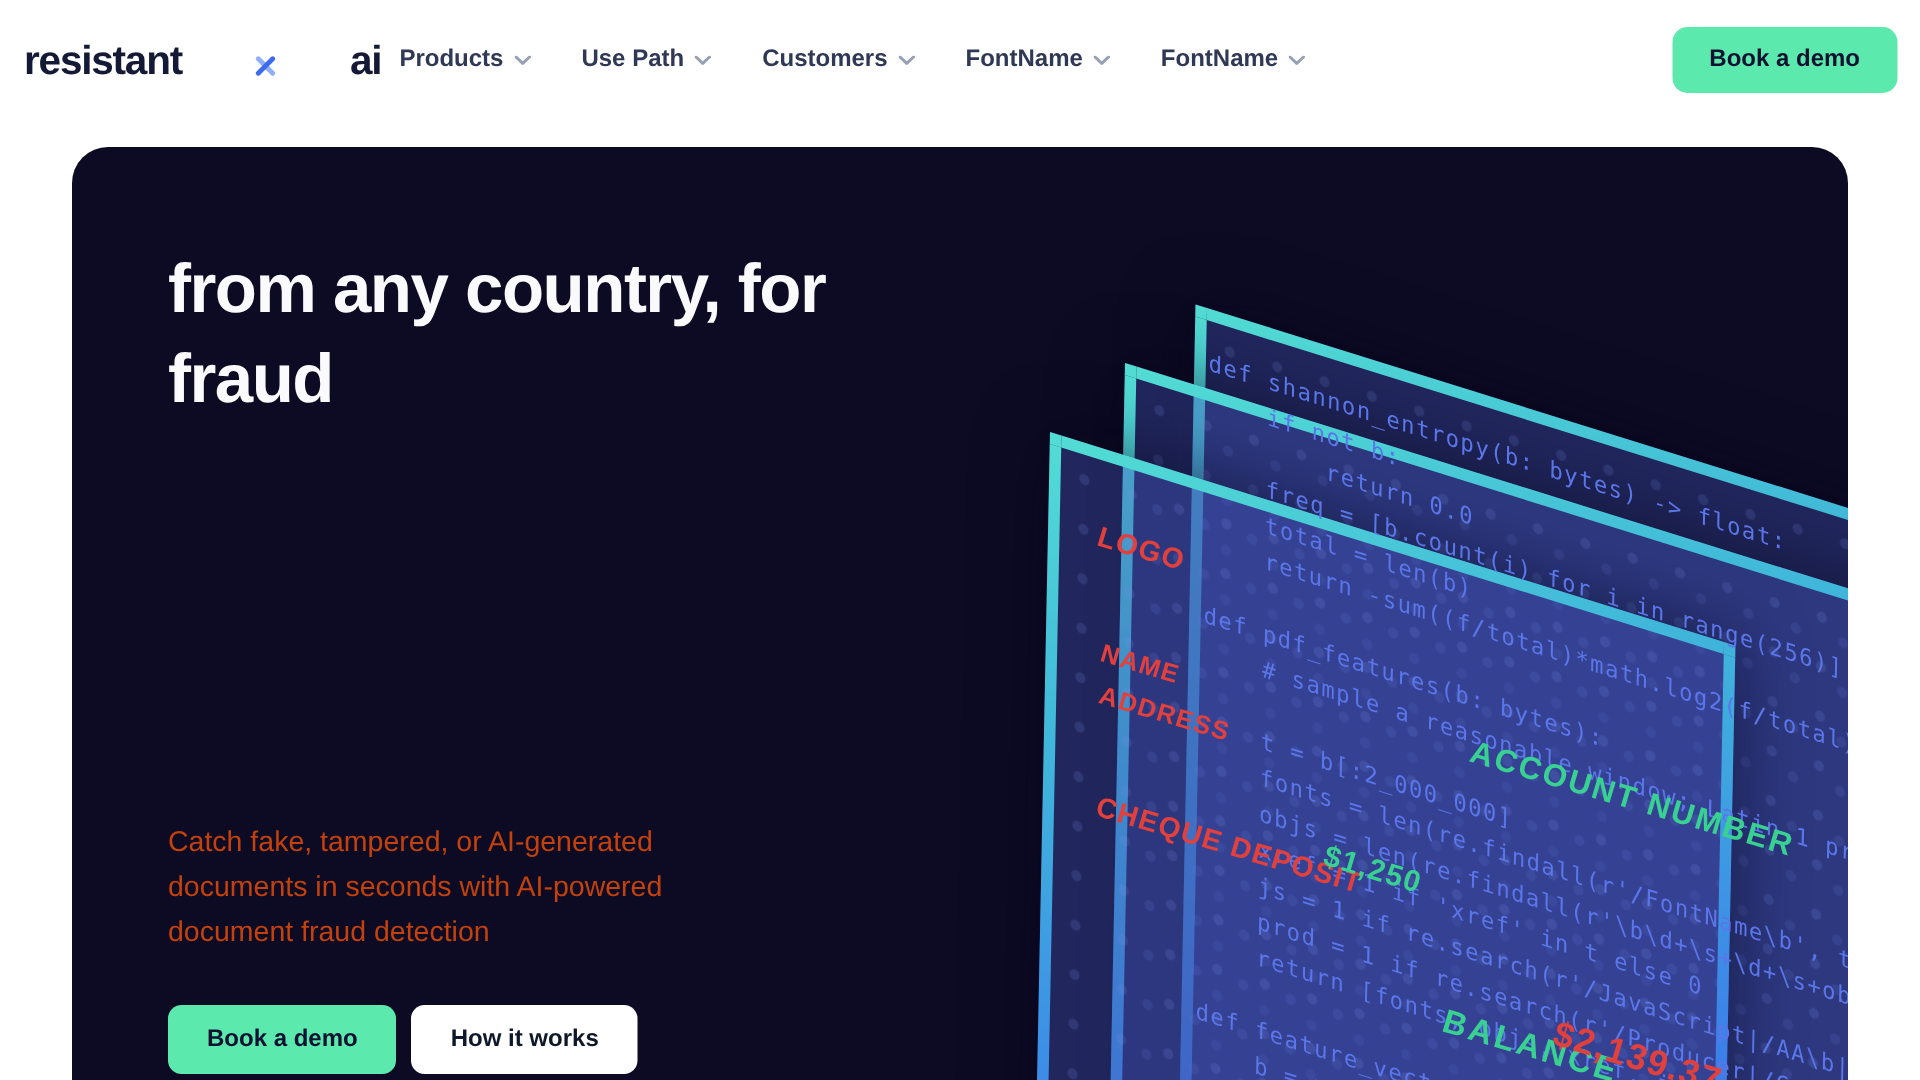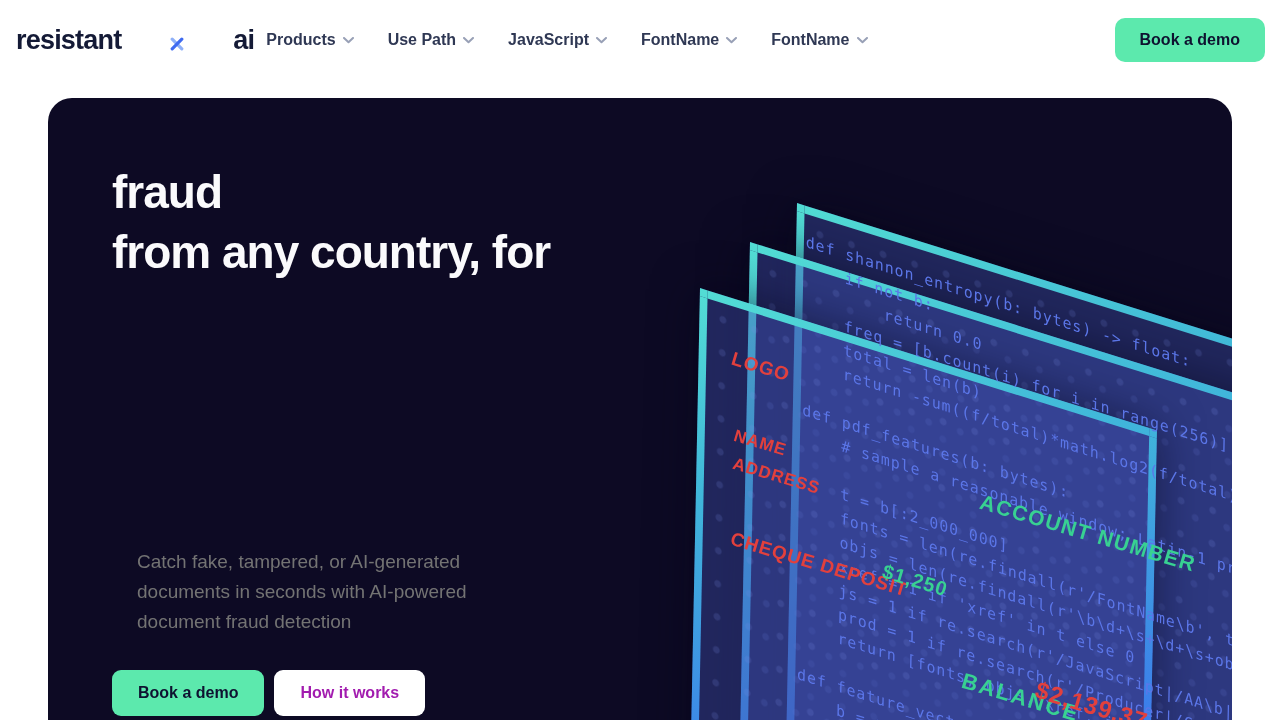--- a/index.html
+++ b/index.html
@@ -23,27 +23,27 @@
   
   .hero { position:relative; width:1184px; height:660px; margin:0 auto 0 48px;
           background:#0d0a24; border-radius:24px; overflow:hidden; }
 
   .hero-heading { position:absolute; left:64px; top:64px; z-index:6;
                   font-size:46px; line-height:60px; font-weight:bold;
                   letter-spacing:-1px; color:#fafafc; white-space:nowrap; }
   .accent { color:#7d98e9; }
 
   .hero-desc { position:absolute; left:64px; top:449px; width:392px; z-index:6;
-               font-size:19px; line-height:30px; color:#737373;margin-left:25px; }
+               font-size:19px; line-height:30px; color:#c2410c; }
 
   .hero-ctas { position:absolute; left:64px; top:572px; display:flex; gap:10px; z-index:6; }
   .btn { font-size:16px; font-weight:bold; border:none; border-radius:9px;
          padding:14px 26px; cursor:pointer; }
   .btn-primary { background:#5ce9ad; color:#0e1230; }
-  .btn-secondary { background:#ffffff; color:#a21caf; }
+  .btn-secondary { background:#ffffff; color:#0f172a; }
 
   
   .illus { position:absolute; inset:0; z-index:1; }
   .panel { position:absolute; transform-origin:0 0;
            transform:matrix(0.956,0.298,-0.02,1,0,0);
            border:8px solid; border-image:linear-gradient(155deg,#52dcd4 0%,#40b6da 20%,#3a69f0 60%,#3452c9 90%) 1;
            background-color:rgba(64,82,180,0.40);
            background-image:radial-gradient(circle, rgba(120,140,230,0.18) 3px, transparent 4px);
            background-size:33px 33px;
            box-shadow:0 0 46px rgba(5,5,25,0.55); }
@@ -90,21 +90,21 @@
           <polyline points="1,1 5.5,5.3 10,1" fill="none" stroke="#98a0b6" stroke-width="2" stroke-linecap="round" stroke-linejoin="round"></polyline>
         </svg>
     </a>
     <a class="nav-item">
       <span>Use Path</span>
       <svg width="11" height="7" viewBox="0 0 11 7">
           <polyline points="1,1 5.5,5.3 10,1" fill="none" stroke="#98a0b6" stroke-width="2" stroke-linecap="round" stroke-linejoin="round"></polyline>
         </svg>
     </a>
     <a class="nav-item">
-      <span>JavaScript</span>
+      <span>Customers</span>
       <svg width="11" height="7" viewBox="0 0 11 7">
           <polyline points="1,1 5.5,5.3 10,1" fill="none" stroke="#98a0b6" stroke-width="2" stroke-linecap="round" stroke-linejoin="round"></polyline>
         </svg>
     </a>
     <a class="nav-item">
       <span>FontName</span>
       <svg width="11" height="7" viewBox="0 0 11 7">
           <polyline points="1,1 5.5,5.3 10,1" fill="none" stroke="#98a0b6" stroke-width="2" stroke-linecap="round" stroke-linejoin="round"></polyline>
         </svg>
     </a>
@@ -151,22 +151,22 @@
     <span class="label red   lbl-1">NAME</span>
     <span class="label red   lbl-2">ADDRESS</span>
     <span class="label red   lbl-3">CHEQUE DEPOSIT</span>
     <span class="label green lbl-4">$1,250</span>
     <span class="label green lbl-5">ACCOUNT NUMBER</span>
     <span class="label green lbl-6">BALANCE</span>
     <span class="label red   lbl-7">$2,139.37</span>
   </div>
 
   <h1 class="hero-heading">
+    <div>from any country, for</div>
     <div>fraud</div>
-    <div>from any country, for</div>
   </h1>
 
   <p class="hero-desc">Catch fake, tampered, or AI-generated documents in seconds with AI-powered document fraud detection</p>
 
   <div class="hero-ctas">
     <button class="btn btn-primary">Book a demo</button>
     <button class="btn btn-secondary">How it works</button>
   </div>
 </section>
 

